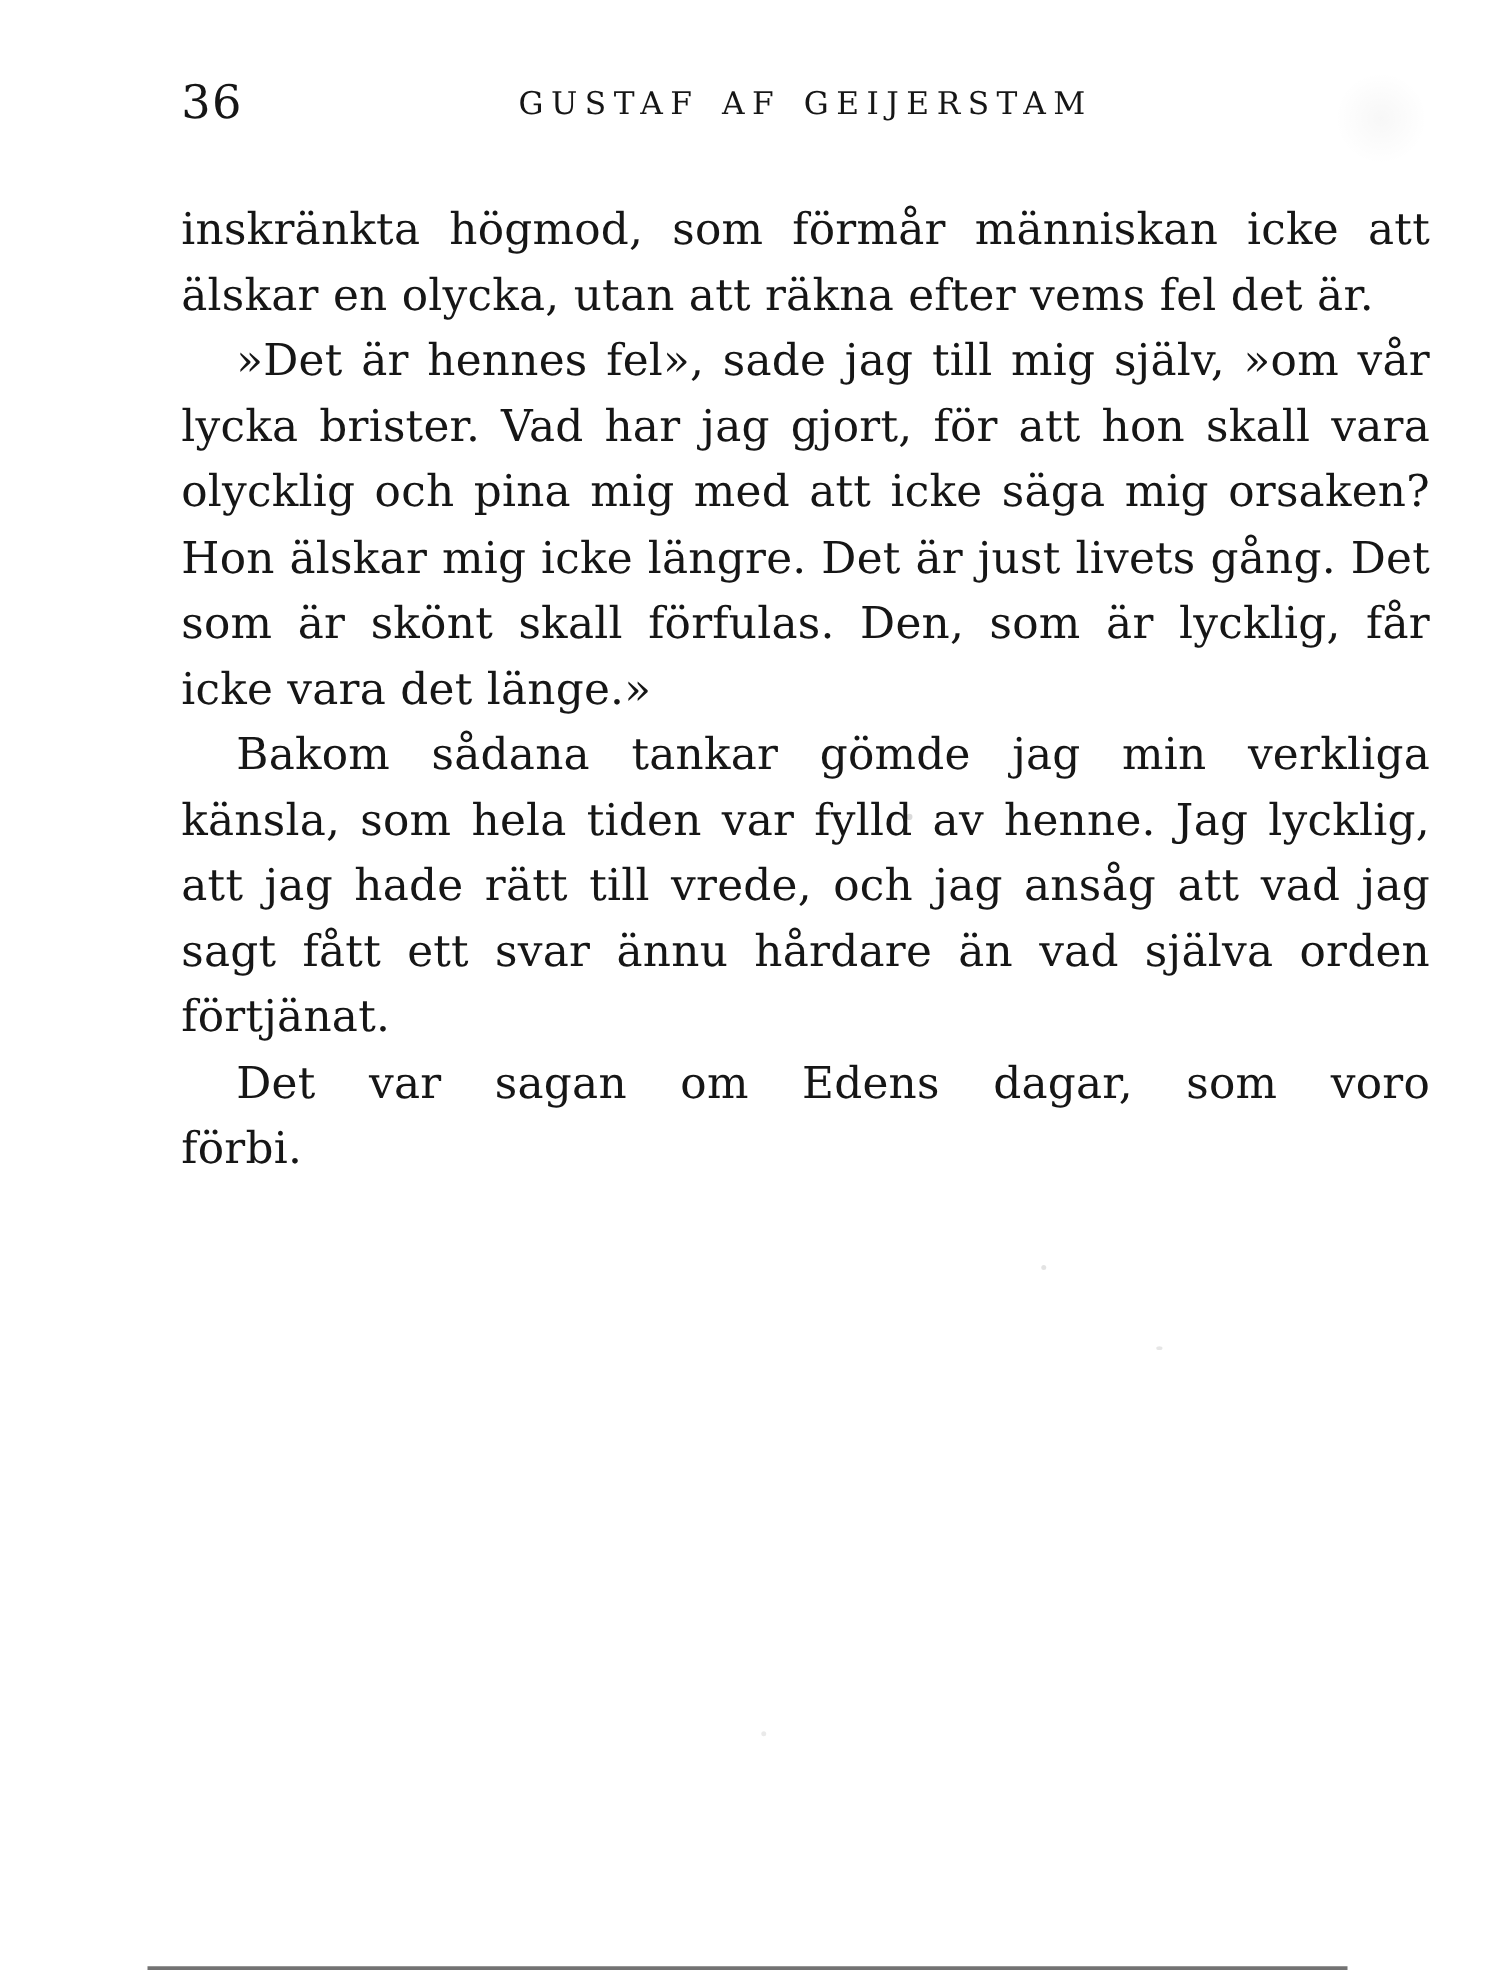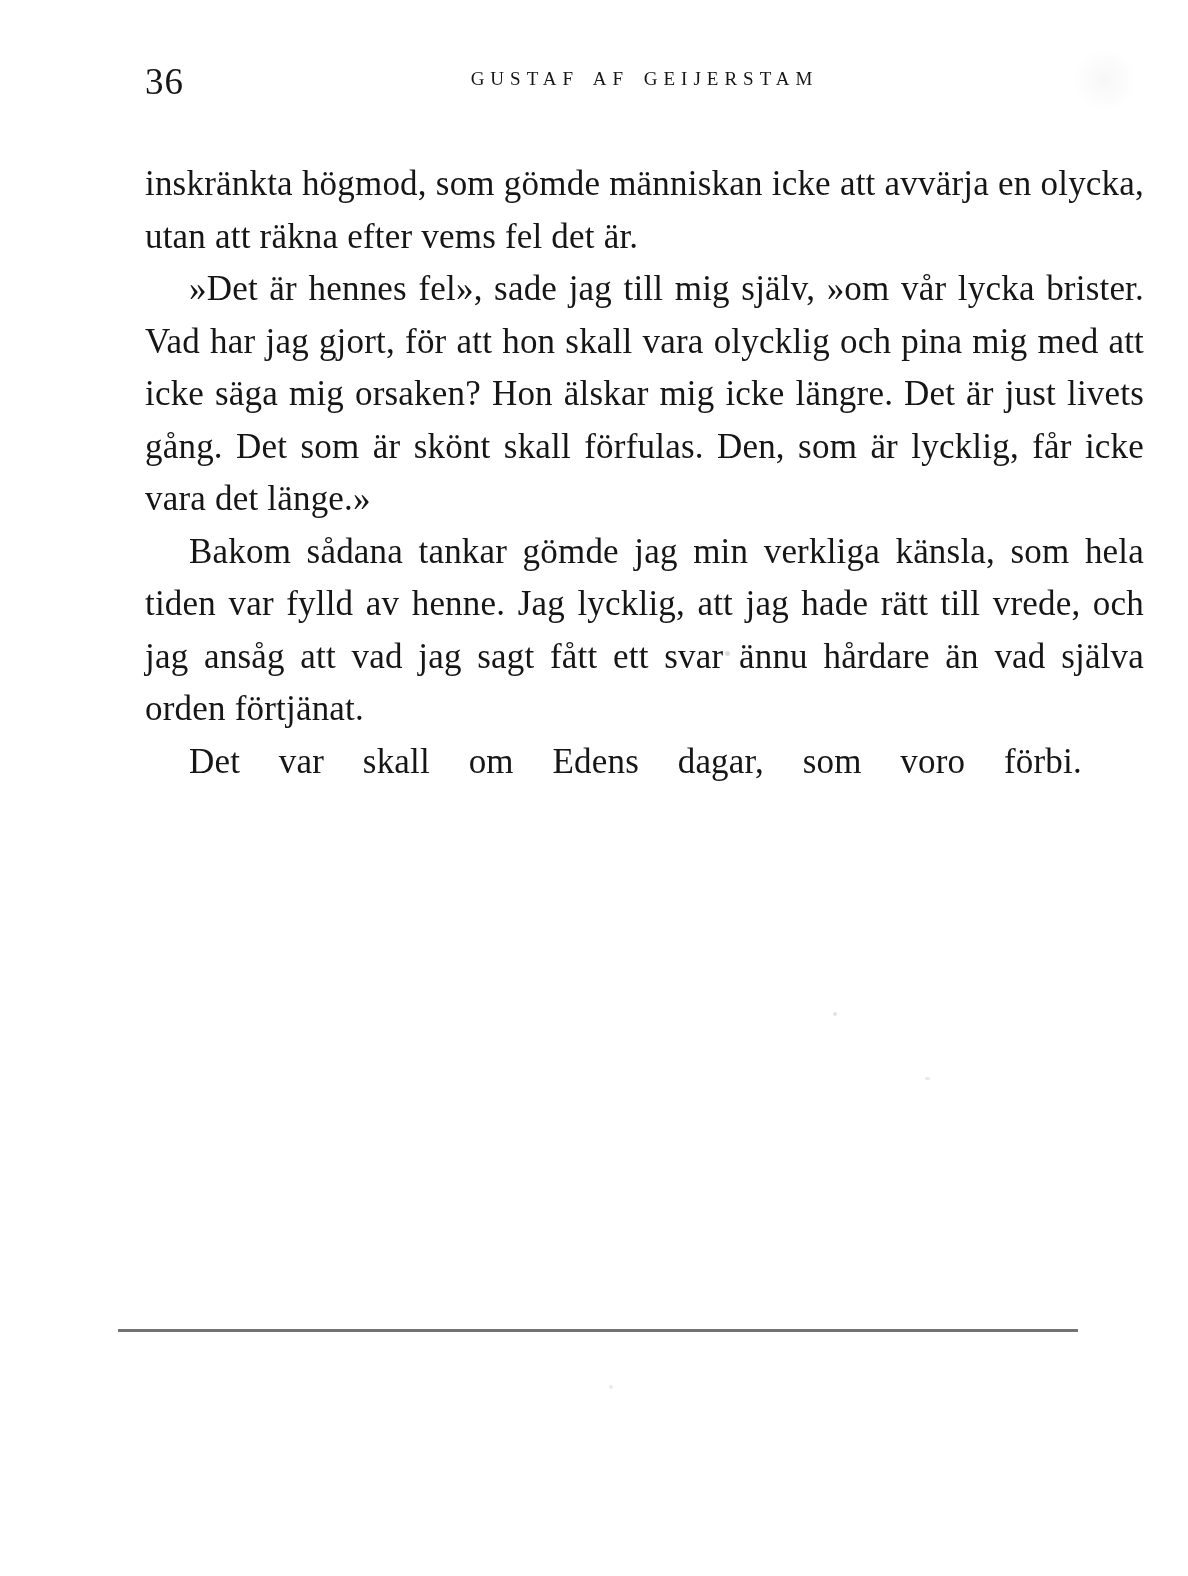--- a/index.html
+++ b/index.html
@@ -12,42 +12,41 @@
     height: 1576px;
     position: relative;
     font-family: "DejaVu Serif", "Liberation Serif", serif;
     color: #161616;
     overflow: hidden;
   }
   .page {
     position: absolute;
     top: 0; left: 0;
     width: 1188px;
-    height: 1332px;
+    height: 1576px;
     padding: 60px 44px 0 145px;
     box-sizing: border-box;
     background:
       radial-gradient(circle at 93% 6%, rgba(0,0,0,0.03), transparent 2%),
       #ffffff;
-    font-family: Liberation Serif, serif;
   }
   .page-header {
     position: relative;
     height: 64px;
   }
   .page-number {
     position: absolute;
     left: 0;
     top: 0;
     font-size: 37px;
     letter-spacing: 1px;
   }
   .running-title {
     text-align: center;
-    font-size: 19px;
+    font-size: 25px;
     letter-spacing: 6px;
     padding-top: 8px;
     font-weight: 500;
     word-spacing: 4px;
   }
   .body-text {
     margin-top: 34px;
   }
   .body-text p {
     margin: 0;
@@ -86,24 +85,24 @@
 <body>
 
 <div class="page">
 
   <div class="page-header">
     <span class="page-number">36</span>
     <div class="running-title">GUSTAF AF GEIJERSTAM</div>
   </div>
 
   <div class="body-text">
-    <p>inskränkta högmod, som gömde människan icke att avvärja en olycka, utan att räkna efter vems fel det är.</p>
+    <p>inskränkta högmod, som förmår människan icke att älskar en olycka, utan att räkna efter vems fel det är.</p>
     <p class="indent">»Det är hennes fel», sade jag till mig själv, »om vår lycka brister. Vad har jag gjort, för att hon skall vara olycklig och pina mig med att icke säga mig orsaken? Hon älskar mig icke längre. Det är just livets gång. Det som är skönt skall förfulas. Den, som är lycklig, får icke vara det länge.»</p>
     <p class="indent">Bakom sådana tankar gömde jag min verkliga känsla, som hela tiden var fylld av henne. Jag lycklig, att jag hade rätt till vrede, och jag ansåg att vad jag sagt fått ett svar ännu hårdare än vad själva orden förtjänat.</p>
-    <p class="indent wide-spacing">Det var skall om Edens dagar, som voro förbi.</p>
+    <p class="indent wide-spacing">Det var sagan om Edens dagar, som voro förbi.</p>
   </div>
 
   <span class="speck speck-1"></span>
   <span class="speck speck-2"></span>
   <span class="speck speck-3"></span>
   <span class="speck speck-4"></span>
   <span class="edge-line"></span>
 
 </div>
 

